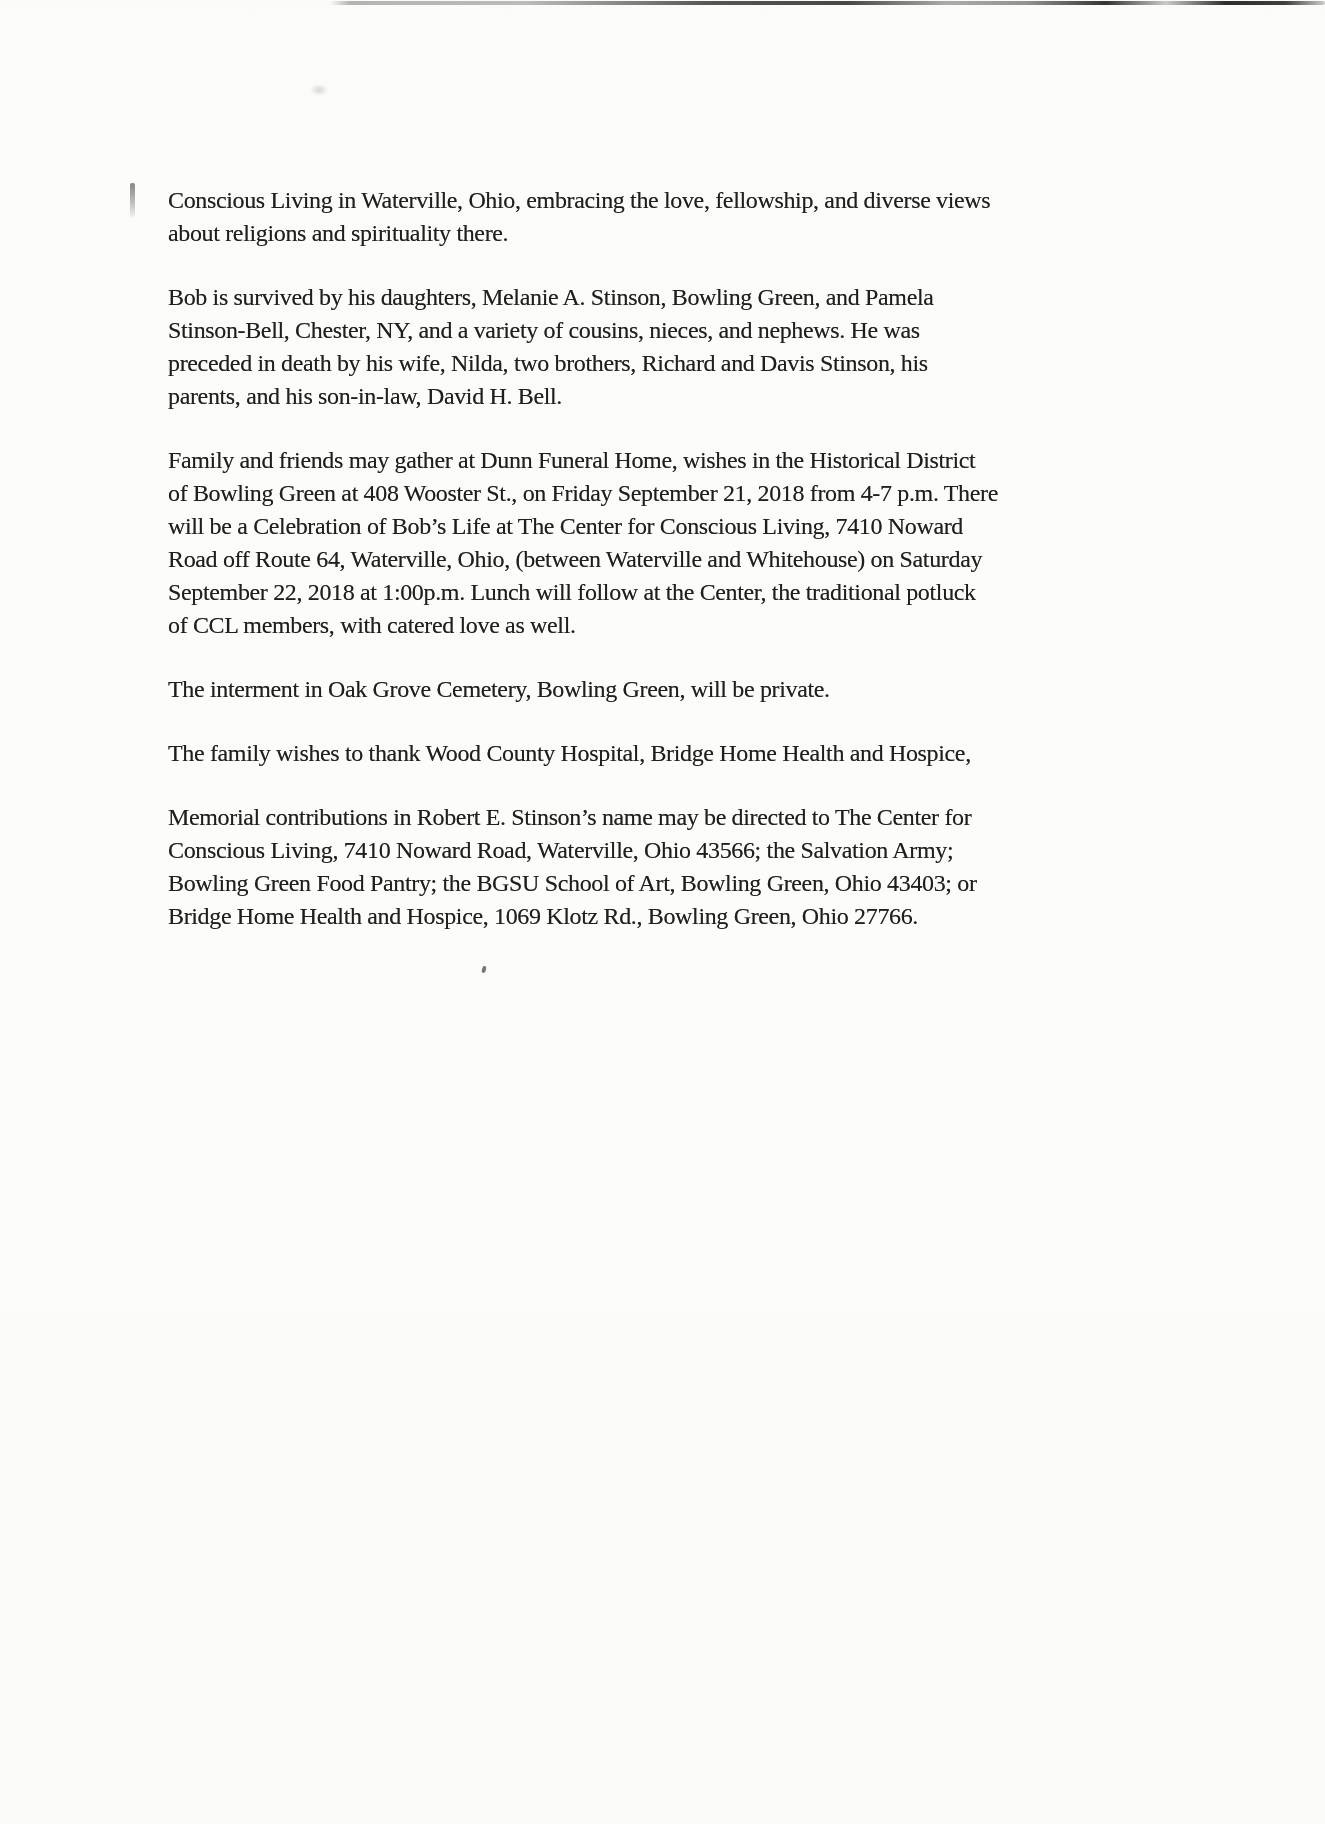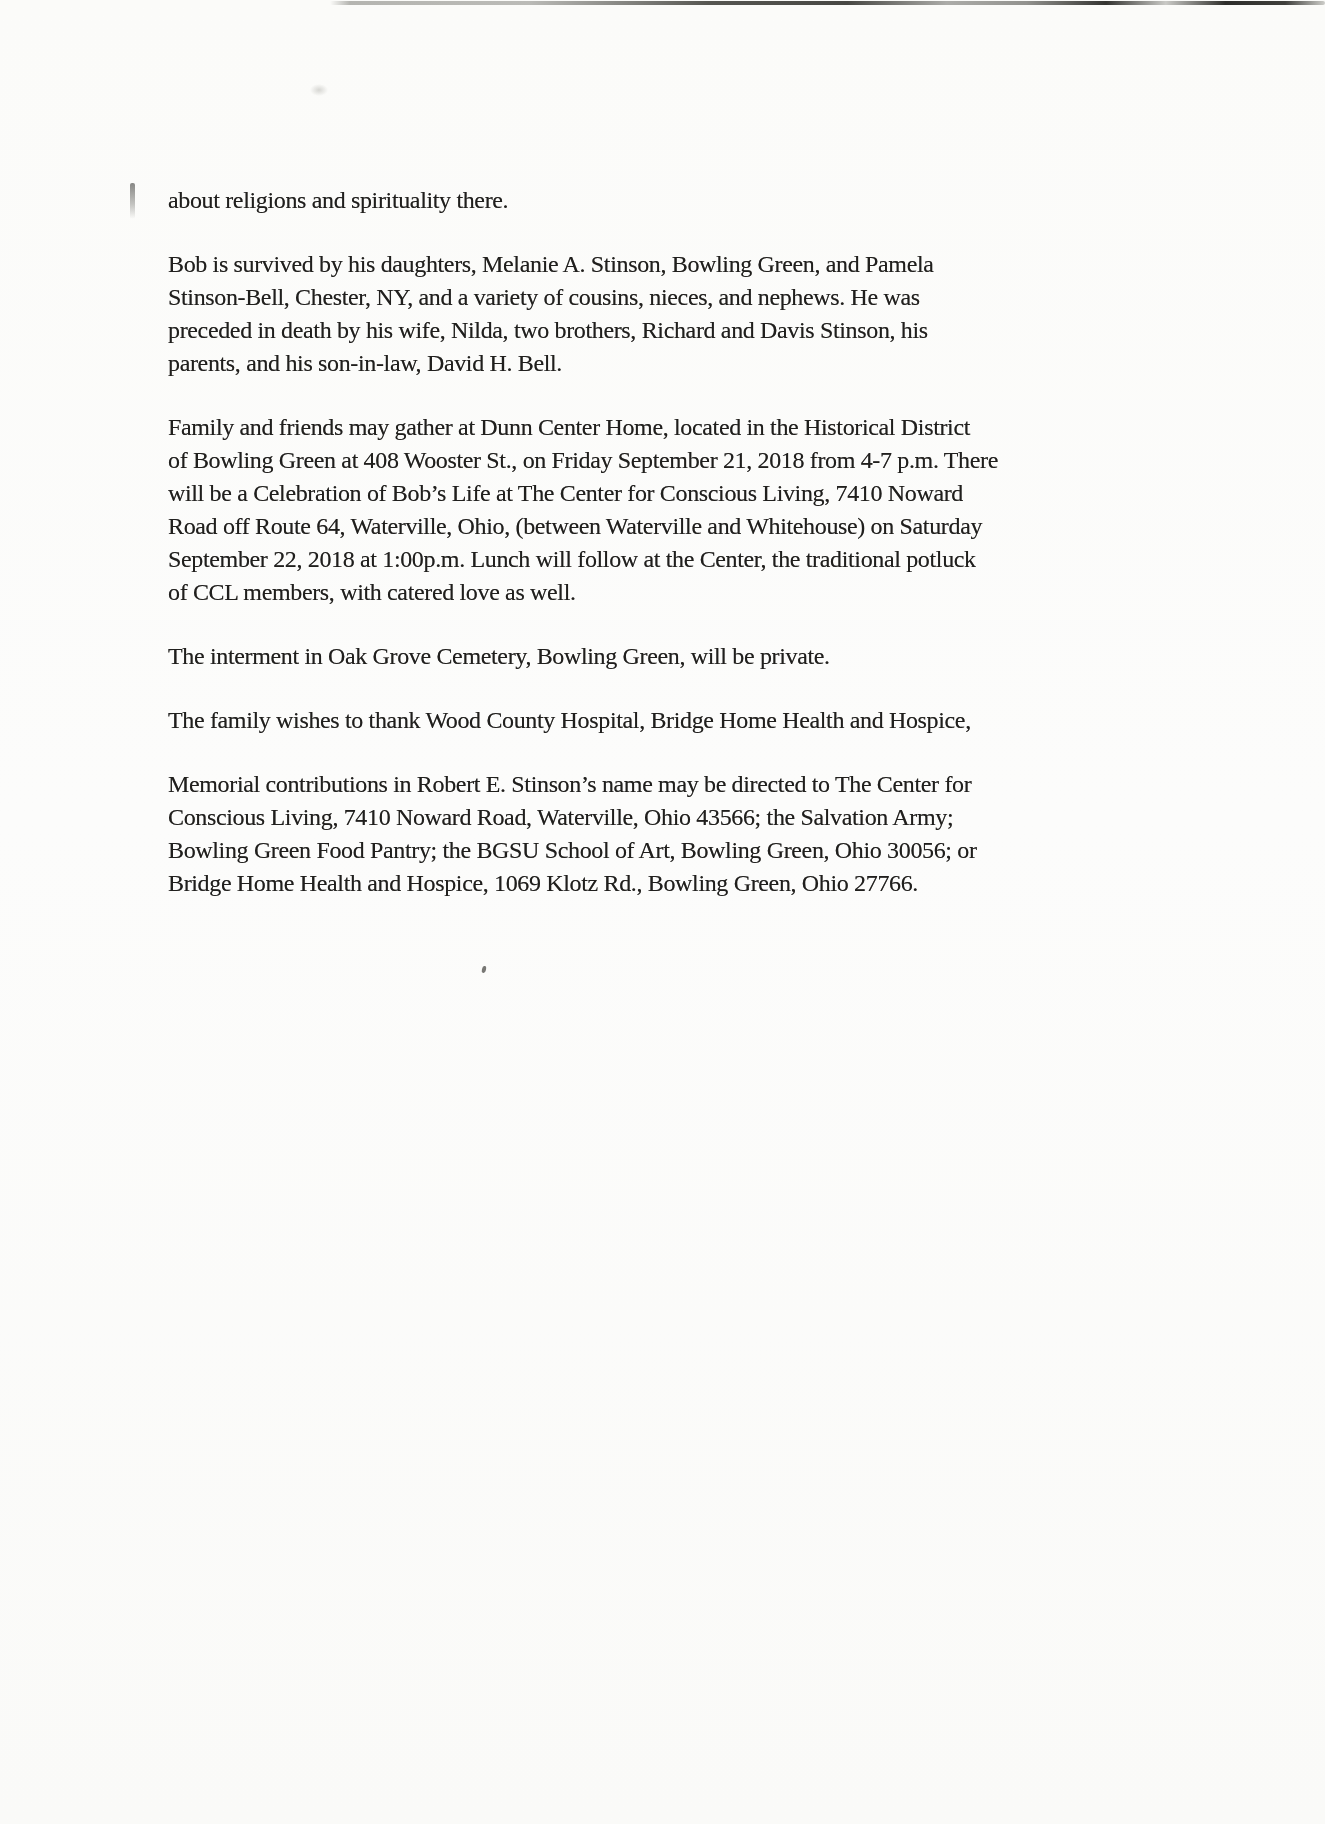--- a/index.html
+++ b/index.html
@@ -98,51 +98,52 @@
 
 <div class="page">
 
   <div class="scan-line"></div>
   <div class="smudge"></div>
   <div class="edge-mark"></div>
 
   <main class="text-block">
 
     <p class="para">
+      <span class="line">Conscious Living in Waterville, Ohio, embracing the love, fellowship, and diverse views</span>
       <span class="line">about religions and spirituality there.</span>
     </p>
 
     <p class="para">
       <span class="line">Bob is survived by his daughters, Melanie A. Stinson, Bowling Green, and Pamela</span>
       <span class="line">Stinson-Bell, Chester, NY, and a variety of cousins, nieces, and nephews. He was</span>
       <span class="line">preceded in death by his wife, Nilda, two brothers, Richard and Davis Stinson, his</span>
       <span class="line">parents, and his son-in-law, David H. Bell.</span>
     </p>
 
     <p class="para">
-      <span class="line">Family and friends may gather at Dunn Center Home, located in the Historical District</span>
+      <span class="line">Family and friends may gather at Dunn Funeral Home, wishes in the Historical District</span>
       <span class="line">of Bowling Green at 408 Wooster St., on Friday September 21, 2018 from 4-7 p.m. There</span>
       <span class="line">will be a Celebration of Bob’s Life at The Center for Conscious Living, 7410 Noward</span>
       <span class="line">Road off Route 64, Waterville, Ohio, (between Waterville and Whitehouse) on Saturday</span>
       <span class="line">September 22, 2018 at 1:00p.m. Lunch will follow at the Center, the traditional potluck</span>
       <span class="line">of CCL members, with catered love as well.</span>
     </p>
 
     <p class="para">
       <span class="line">The interment in Oak Grove Cemetery, Bowling Green, will be private.</span>
     </p>
 
     <p class="para">
       <span class="line">The family wishes to thank Wood County Hospital, Bridge Home Health and Hospice,</span>
     </p>
 
     <p class="para">
       <span class="line">Memorial contributions in Robert E. Stinson’s name may be directed to The Center for</span>
       <span class="line">Conscious Living, 7410 Noward Road, Waterville, Ohio 43566; the Salvation Army;</span>
-      <span class="line">Bowling Green Food Pantry; the BGSU School of Art, Bowling Green, Ohio 30056; or</span>
+      <span class="line">Bowling Green Food Pantry; the BGSU School of Art, Bowling Green, Ohio 43403; or</span>
       <span class="line">Bridge Home Health and Hospice, 1069 Klotz Rd., Bowling Green, Ohio 27766.</span>
     </p>
 
   </main>
 
   <div class="speck"></div>
 
 </div>
 
 </body></html>

